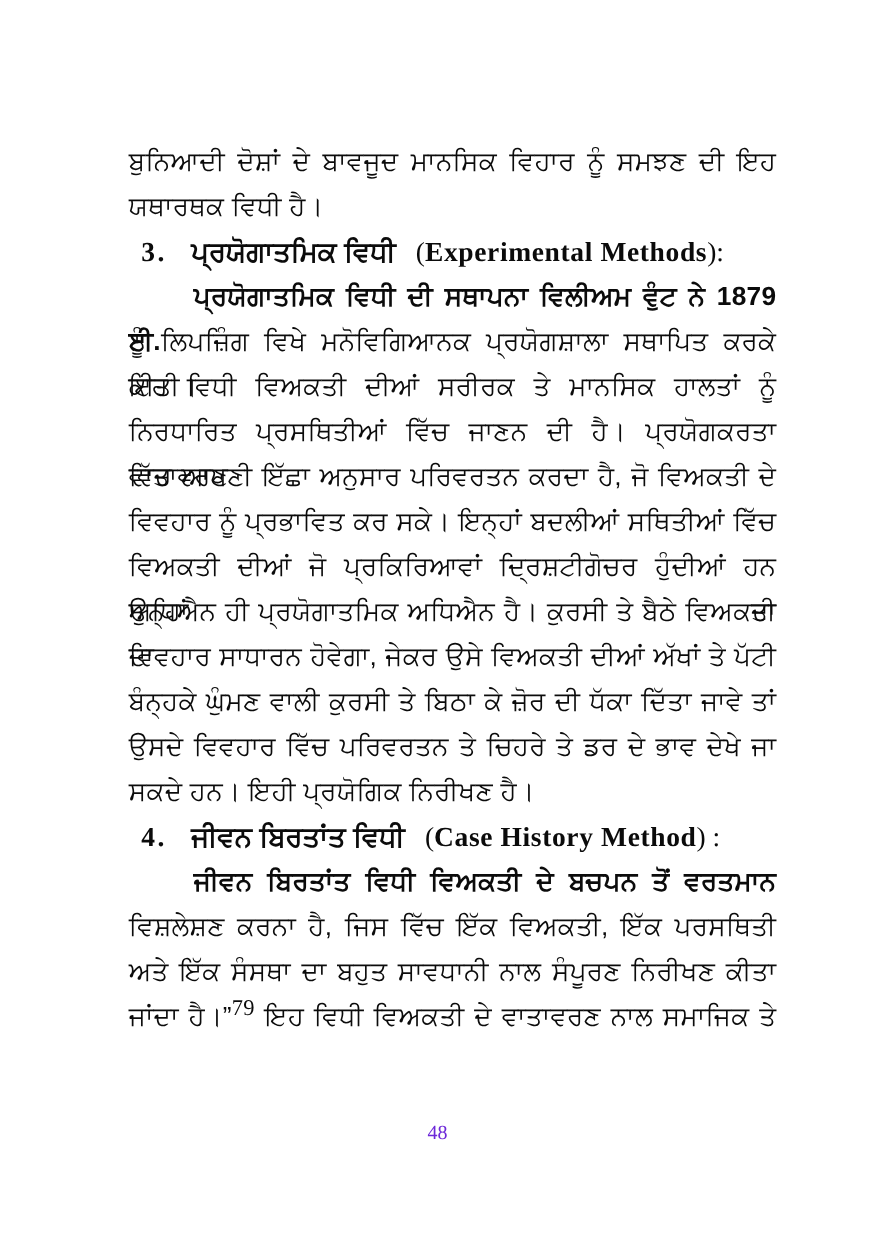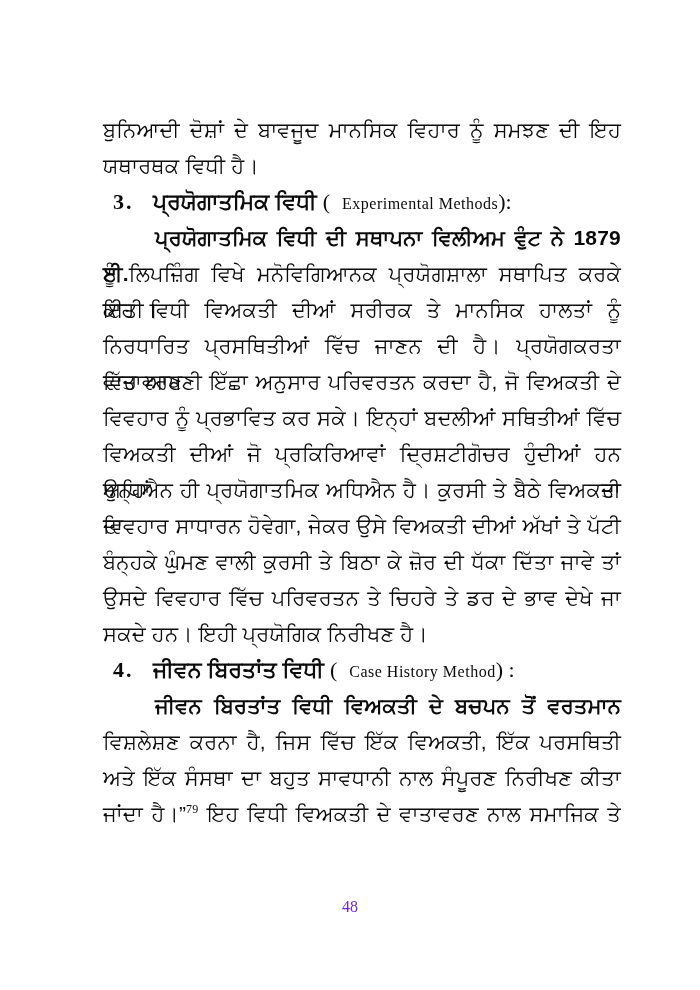--- a/index.html
+++ b/index.html
@@ -49,36 +49,35 @@
   .hnum {
     display: inline-block;
     width: 50px;
     padding-left: 10px;
     font-family: "Liberation Serif", "DejaVu Serif", serif;
     font-weight: bold;
     letter-spacing: 2px;
   }
   .hpa {
     font-weight: bold;
-    margin-right: 6px;
+    margin-right: 16px;
   }
   .hparen {
     font-family: "Liberation Serif", "DejaVu Serif", serif;
     font-weight: normal;
     font-size: 22px;
   }
   .hen {
     font-family: "Liberation Serif", "DejaVu Serif", serif;
-    font-weight: normal;
-    font-size: 16px;
+    font-weight: bold;
+    font-size: 22px;
     letter-spacing: 0.5px;
-    margin-left: 12px;
   }
   sup.fnref {
-    font-size: 12px;
+    font-size: 18px;
     line-height: 0;
     vertical-align: super;
     font-family: "Liberation Serif", "DejaVu Serif", serif;
   }
   .page-footer {
     position: absolute;
     left: 0; top: 898px;
     width: 700px;
     text-align: center;
     font-family: "Liberation Serif", "DejaVu Serif", serif;

